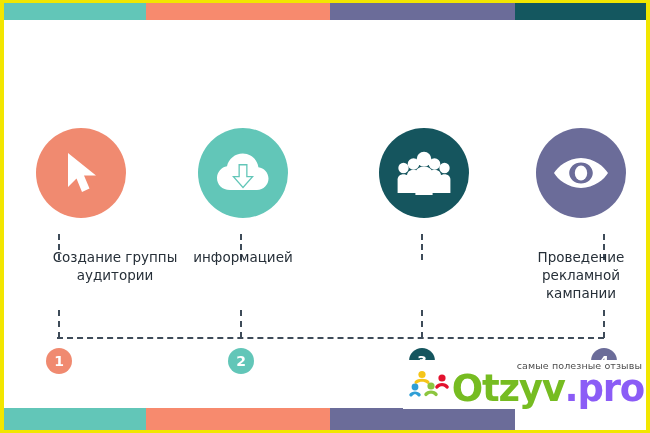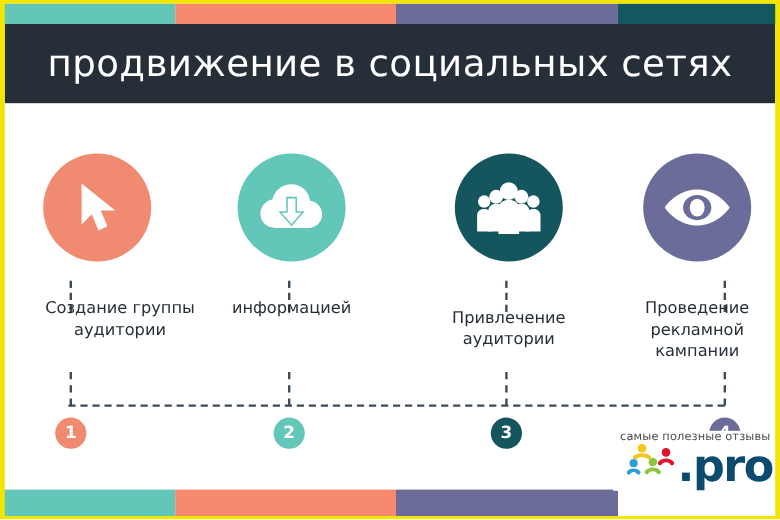--- a/index.html
+++ b/index.html
@@ -192,54 +192,51 @@
     margin-bottom: 2px;
   }
   .logo-word {
     font-size: 37px;
     font-weight: bold;
     letter-spacing: -1.2px;
     line-height: 34px;
     font-family: "DejaVu Sans", sans-serif;
   }
   .logo-otzyv { color: #76bc21; }
-  .logo-pro { color: #0c4a6e; }
+  .logo-pro { color: #8b5cf6; }
 </style>
 </head>
 <body>
 
 <div id="infographic">
 
   <div class="edge-top"></div>
   <div class="edge-left"></div>
   <div class="edge-right"></div>
   <div class="edge-bottom"></div>
 
   <div class="color-strip top">
     <div class="strip-seg" style="width:146px;background:#62c6b8"></div>
     <div class="strip-seg" style="width:184px;background:#f78a6e"></div>
     <div class="strip-seg" style="width:185px;background:#6b6c99"></div>
     <div class="strip-seg" style="width:135px;background:#14575f"></div>
   </div>
 
-  <div class="header-band">
-    <div class="header-title">продвижение в социальных сетях</div>
-  </div>
 
   <div class="steps">
 
     <div class="step" style="left:0px;">
       <div class="circle" style="left:36px;background:#f08a70;">
         <span>
           <svg width="44" height="48" viewBox="0 0 44 48">
             <path d="M9 4 L9 38 L17.5 29.5 L23 43 L30.5 39.5 L25 26.5 L37 26.5 Z" fill="#ffffff"></path>
           </svg>
         </span>
       </div>
-      <div class="step-label" style="left:1px;padding-left:19px;">
+      <div class="step-label" style="left:16px;padding-left:19px;">
         <span class="ln">Создание группы</span>
         <span class="ln">аудитории</span>
       </div>
     </div>
 
     <div class="step" style="left:162px;">
       <div class="circle" style="left:36px;background:#62c6b8;">
         <span>
           <svg width="54" height="42" viewBox="0 0 54 42">
             <path d="M14 38 C6 38 1 32.5 1 26 C1 20 5.5 15 11 14.2 C12.5 7 19 1.5 26.8 1.5 C35 1.5 41.5 7.6 42.4 15.3 C48 16 52.5 20.8 52.5 26.6 C52.5 32.8 47.5 38 41 38 Z" fill="#ffffff"></path>
@@ -263,24 +260,20 @@
             <path d="M42.6 42 L42.6 28.5 C42.6 25.4 45 23.2 48.5 23.2 C52 23.2 54.4 25.4 54.4 28.5 L54.4 42 Z" fill="#ffffff"></path>
             <circle cx="17.5" cy="13" r="5.8" fill="#ffffff"></circle>
             <path d="M11 42 L11 24.5 C11 21.2 13.8 18.8 17.5 18.8 C21.2 18.8 24 21.2 24 24.5 L24 42 Z" fill="#ffffff"></path>
             <circle cx="38.5" cy="13" r="5.8" fill="#ffffff"></circle>
             <path d="M32 42 L32 24.5 C32 21.2 34.8 18.8 38.5 18.8 C42.2 18.8 45 21.2 45 24.5 L45 42 Z" fill="#ffffff"></path>
             <circle cx="28" cy="8.2" r="7.4" fill="#ffffff"></circle>
             <path d="M19.4 44 L19.4 22.5 C19.4 18.4 23.2 15.4 28 15.4 C32.8 15.4 36.6 18.4 36.6 22.5 L36.6 44 Z" fill="#ffffff"></path>
           </svg>
         </span>
       </div>
-      <div class="step-label" style="left:1px;top:170px;">
-        <span class="ln">Привлечение</span>
-        <span class="ln">аудитории</span>
-      </div>
     </div>
 
     <div class="step" style="left:500px;">
       <div class="circle" style="left:36px;background:#6b6c99;">
         <span>
           <svg width="58" height="36" viewBox="0 0 58 36">
             <path d="M29 3 C42 3 52.5 12 56 18 C52.5 24 42 33 29 33 C16 33 5.5 24 2 18 C5.5 12 16 3 29 3 Z M29 7.5 C22.5 7.5 17.2 12.2 17.2 18 C17.2 23.8 22.5 28.5 29 28.5 C35.5 28.5 40.8 23.8 40.8 18 C40.8 12.2 35.5 7.5 29 7.5 Z" fill="#ffffff"></path>
             <ellipse cx="29" cy="18" rx="6.2" ry="7.4" fill="#ffffff"></ellipse>
           </svg>
         </span>
@@ -333,17 +326,18 @@
           <circle cx="13" cy="5.5" r="3.6" fill="#f5c518"></circle>
           <path d="M6 12 C9 9 17 9 20 12 C21.5 13.5 19.5 16 18 14.5 C15.5 12.2 10.5 12.2 8 14.5 C6.5 16 4.5 13.5 6 12 Z" fill="#f5c518"></path>
           <circle cx="6" cy="18" r="3.4" fill="#2f9fd6"></circle>
           <path d="M0.5 25 C2.5 21.5 9.5 21.5 11.5 25 C12.5 26.8 10 28.6 8.8 27 C7 24.8 5 24.8 3.2 27 C2 28.6 -0.5 26.8 0.5 25 Z" fill="#2f9fd6"></path>
           <circle cx="22" cy="17" r="3.6" fill="#8cc63f"></circle>
           <path d="M15.5 24.5 C18 20.5 26 20.5 28.5 24.5 C29.6 26.4 27 28.3 25.7 26.5 C24 24 20 24 18.3 26.5 C17 28.3 14.4 26.4 15.5 24.5 Z" fill="#8cc63f"></path>
           <circle cx="33" cy="9" r="3.6" fill="#e3122e"></circle>
           <path d="M26.5 17 C29 13 37 13 39.5 17 C40.6 18.9 38 20.8 36.7 19 C35 16.5 31 16.5 29.3 19 C28 20.8 25.4 18.9 26.5 17 Z" fill="#e3122e"></path>
         </svg>
       </span>
+      <span class="logo-word logo-otzyv">Otzyv</span>
       <span class="logo-word logo-pro">.pro</span>
     </div>
   </div>
 
 </div>
 
 </body></html>

